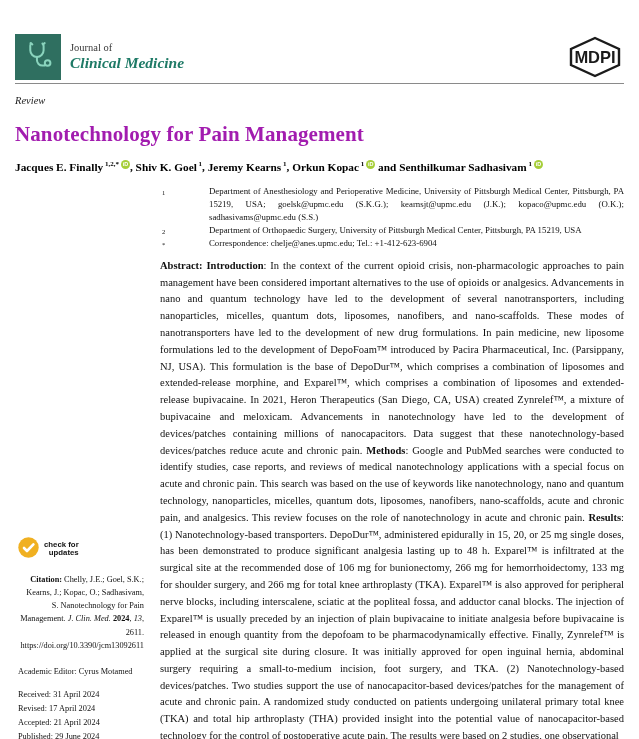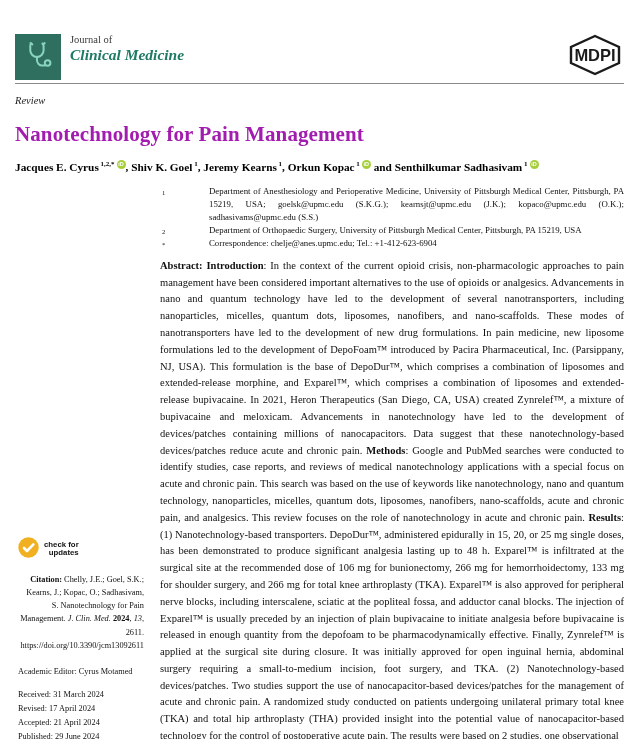--- a/index.html
+++ b/index.html
@@ -2,21 +2,21 @@
 <html><head>
 <meta charset="utf-8">
 <style>
   html,body{margin:0;padding:0;background:#ffffff;}
   body{width:639px;height:739px;overflow:hidden;position:relative;
        font-family:"Liberation Serif",serif;color:#1a1a1a;
        -webkit-font-smoothing:antialiased;}
   .page{position:relative;width:639px;height:739px;}
 
   
-  .header{display:flex;align-items:flex-start;margin:34px 15px 0 15px;height:46px;}
+  .header{display:flex;align-items:center;margin:34px 15px 0 15px;height:46px;}
   .logo-square{width:46px;height:46px;background:#2F6F60;display:flex;
                align-items:center;justify-content:center;flex:none;}
   .journal-name{margin-left:9px;line-height:1.15;}
   .journal-prefix{font-size:10.5px;color:#3a3a3a;display:block;}
   .journal-title{font-size:15.5px;font-weight:bold;font-style:italic;color:#1E7A66;display:block;}
   .mdpi{margin-left:auto;position:relative;width:58px;height:42px;}
   .header-rule{border:none;border-top:1.6px solid #8a8a8a;margin:3px 15px 0 15px;}
 
   
   .article-type{margin:11px 15px 16px 15px;font-style:italic;font-size:10.5px;color:#222;}
@@ -81,21 +81,21 @@
       <svg width="58" height="42" viewBox="0 0 58 42">
         <polygon points="29,2 53,13 53,29 29,40 5,29 5,13" fill="none" stroke="#1b1b1b" stroke-width="2.4"></polygon>
         <text x="29" y="27" text-anchor="middle" font-family="Liberation Sans, sans-serif" font-size="16.5" font-weight="bold" paint-order="stroke" stroke="#ffffff" stroke-width="4" fill="#1b1b1b">MDPI</text>
       </svg>
     </div>
   </div>
   <hr class="header-rule">
 
   <div class="article-type">Review</div>
   <h1 class="article-title" style="margin-bottom:0;">Nanotechnology for Pain Management</h1>
-  <div class="author-line"><span>Jacques E. Cyrus</span><sup> 1,2,*</sup><span class="orcid">iD</span>, <span>Shiv K. Goel</span><sup> 1</sup>, <span>Jeremy Kearns</span><sup> 1</sup>, <span>Orkun Kopac</span><sup> 1</sup><span class="orcid">iD</span> and <span>Senthilkumar Sadhasivam</span><sup> 1</sup><span class="orcid">iD</span></div>
+  <div class="author-line"><span>Jacques E. Finally</span><sup> 1,2,*</sup><span class="orcid">iD</span>, <span>Shiv K. Goel</span><sup> 1</sup>, <span>Jeremy Kearns</span><sup> 1</sup>, <span>Orkun Kopac</span><sup> 1</sup><span class="orcid">iD</span> and <span>Senthilkumar Sadhasivam</span><sup> 1</sup><span class="orcid">iD</span></div>
 
   <div class="content">
 
     <div class="left-col">
 
       <div class="badge">
         <span>
           <svg width="21" height="21" viewBox="0 0 21 21">
             <circle cx="10.5" cy="10.5" r="10.2" fill="#F0B021"></circle>
             <path d="M6 11 l3 3 L15.4 7.4" fill="none" stroke="#ffffff" stroke-width="2.6" stroke-linecap="round" stroke-linejoin="round"></path>
@@ -108,21 +108,21 @@
       </div>
 
       <div class="citation"><span style="font-weight: bold;">Citation: </span><span>Chelly, J.E.; Goel, S.K.; Kearns, J.; Kopac, O.; Sadhasivam, S. Nanotechnology for Pain Management. </span><span style="font-style: italic;">J. Clin. Med. </span><span style="font-weight: bold;">2024</span><span>, </span><span style="font-style: italic;">13</span><span>, 2611. </span><span>https://doi.org/10.3390/jcm13092611</span></div>
 
       <div class="editor">
         <span>Academic Editor:</span>
         <span>Cyrus Motamed</span>
       </div>
 
       <div class="dates">
-          <div class="date-row"><span>Received: </span><span>31 March 2024</span></div>
+          <div class="date-row"><span>Received: </span><span>31 April 2024</span></div>
           <div class="date-row"><span>Revised: </span><span>17 April 2024</span></div>
           <div class="date-row"><span>Accepted: </span><span>21 April 2024</span></div>
           <div class="date-row"><span>Published: </span><span>29 June 2024</span></div>
         </div>
     </div>
 
     <div class="main-col">
       <div>
           <div class="aff-row">
             <span class="aff-marker">1</span>

